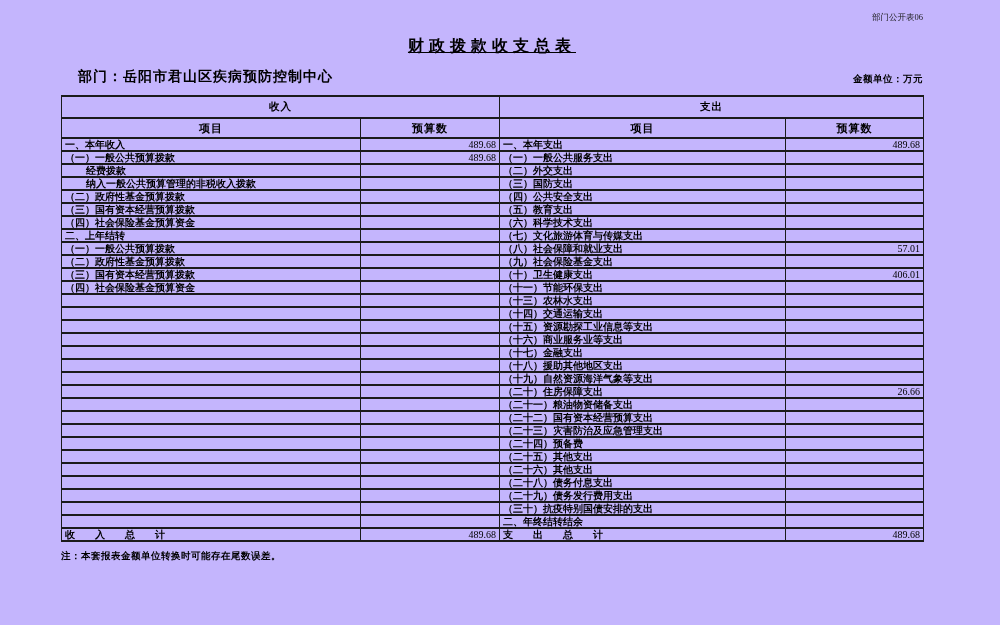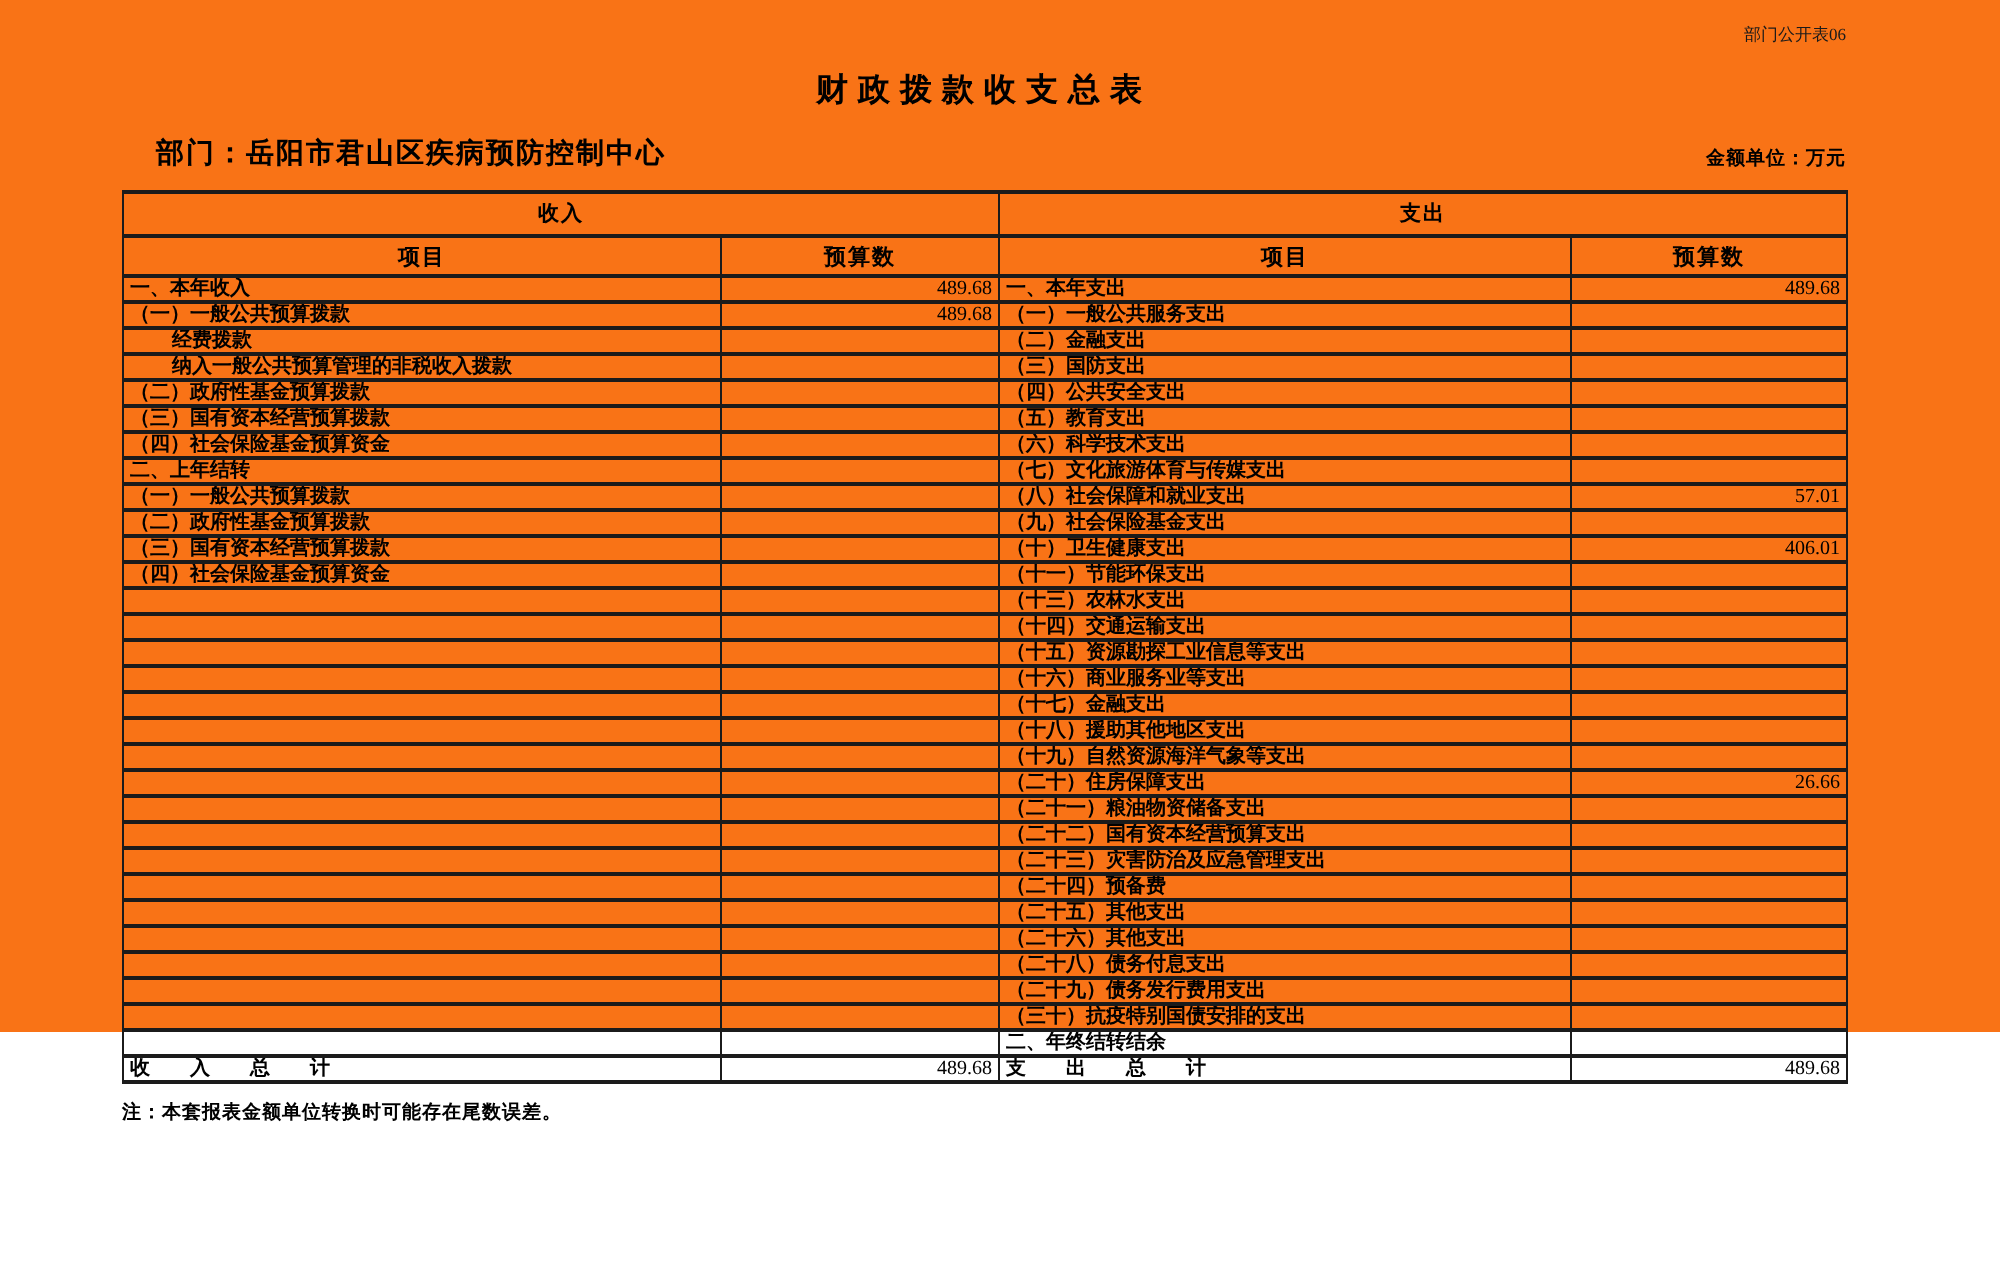--- a/index.html
+++ b/index.html
@@ -5,37 +5,38 @@
   * { margin:0; padding:0; box-sizing:border-box; }
   html,body { background:#fff; }
   body {
     font-family:"Liberation Serif","DejaVu Serif",serif;
     color:#000;
     width:1000px; height:635px;
     overflow:hidden;
   }
   .page {
     position:relative;
-    width:1000px; height:516px;
+    width:1000px; height:625px;
     padding:12px 77px 0 61px;
-    background:#f97316;
+    background:#c4b5fd;
   }
   .doc-code {
     text-align:right;
     font-size:8.5px;
     line-height:10px;
     color:#1a1a1a;
   }
   .title {
     margin-top:13px;
     text-align:center;
     font-size:16px;
     font-weight:bold;
     letter-spacing:5px;
     line-height:22px;
+    text-decoration:underline;
   }
   .meta-row {
     margin-top:16px;
     display:flex;
     justify-content:space-between;
     align-items:flex-end;
     height:13px;
   }
   .dept {
     font-size:14px;
@@ -140,21 +141,21 @@
         </tr>
         <tr>
           <td class="item">（一）一般公共预算拨款</td>
           <td class="value">489.68</td>
           <td class="item">（一）一般公共服务支出</td>
           <td class="value"></td>
         </tr>
         <tr>
           <td class="item indent">经费拨款</td>
           <td class="value"></td>
-          <td class="item">（二）金融支出</td>
+          <td class="item">（二）外交支出</td>
           <td class="value"></td>
         </tr>
         <tr>
           <td class="item indent">纳入一般公共预算管理的非税收入拨款</td>
           <td class="value"></td>
           <td class="item">（三）国防支出</td>
           <td class="value"></td>
         </tr>
         <tr>
           <td class="item">（二）政府性基金预算拨款</td>

